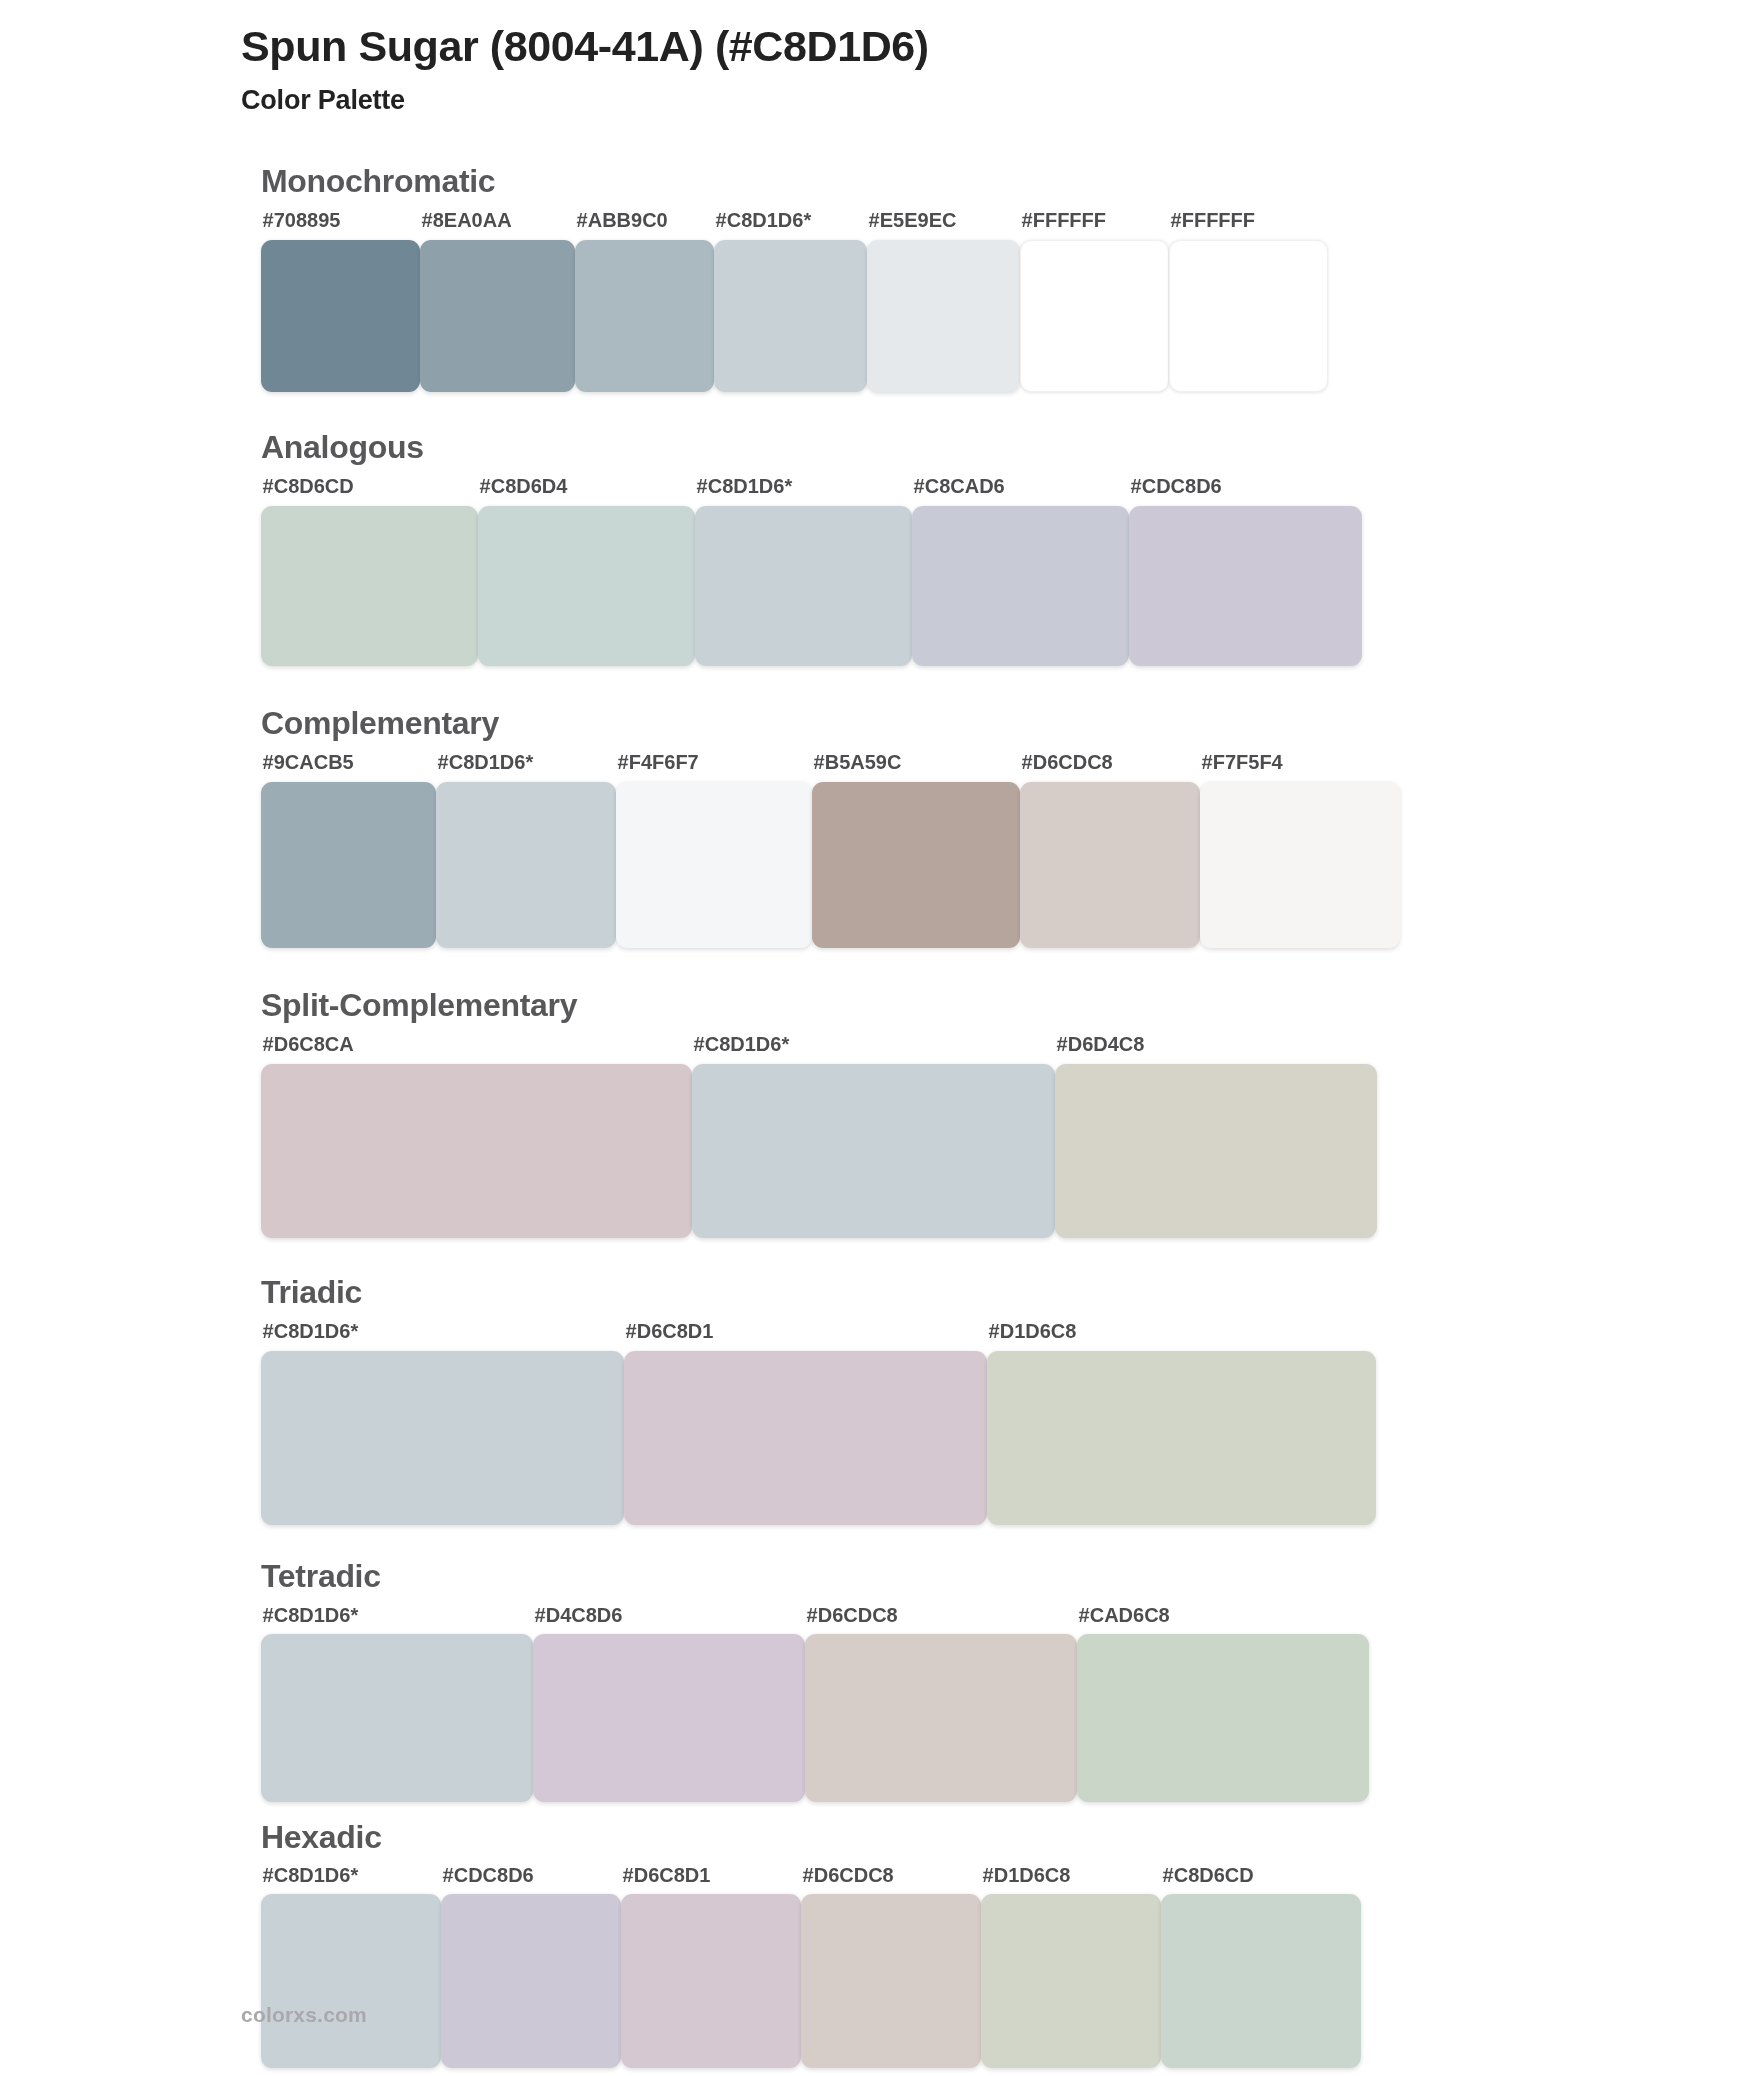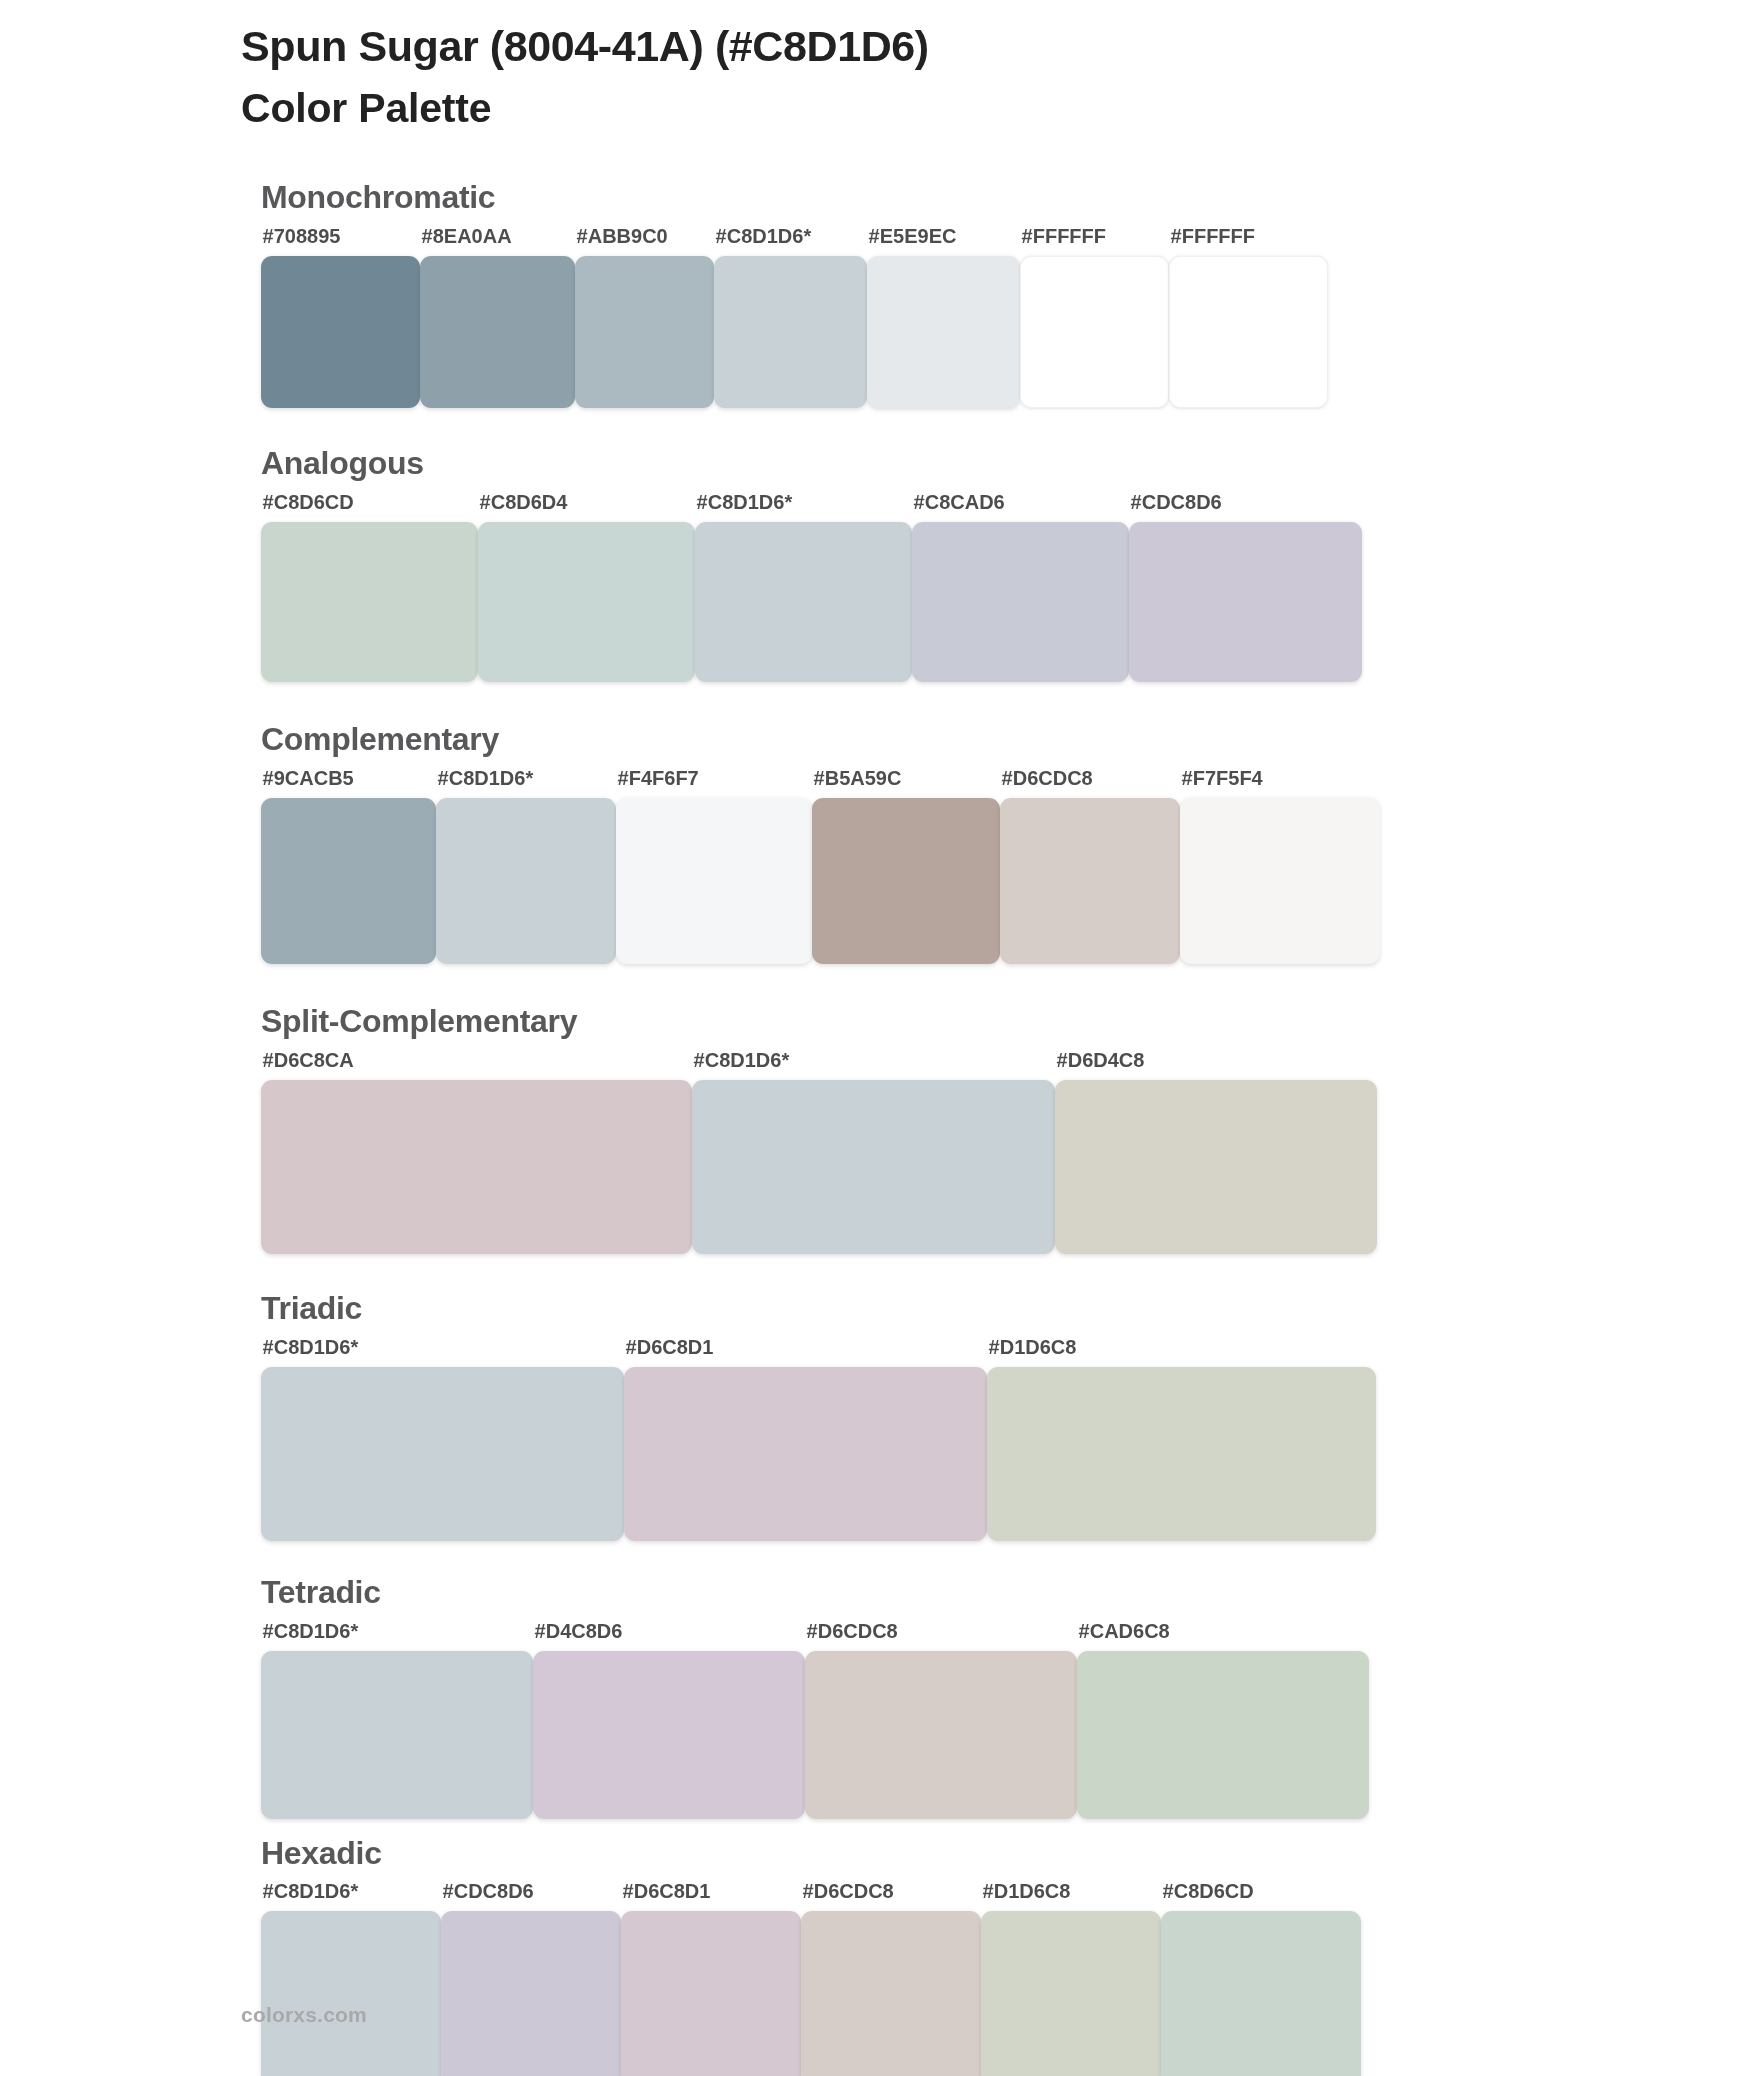--- a/index.html
+++ b/index.html
@@ -31,21 +31,21 @@
   .page-title {
     font-size: 43px;
     font-weight: bold;
     color: #222222;
     letter-spacing: -0.4px;
     margin: 0;
     line-height: 1.15;
     white-space: nowrap;
   }
   .page-subtitle {
-    font-size: 41px;
+    font-size: 27px;
     font-weight: bold;
     color: #222222;
     letter-spacing: -0.2px;
     margin: 12.8px 0 0 0;
     line-height: 1.15;
   }
 
   
   .sections {
     margin-top: 48px;
@@ -209,21 +209,21 @@
             <div class="swatch-chip" style="background: rgb(156, 172, 181);"></div>
           </div>
           <div class="swatch-cell" style="width: 180px;">
             <div class="swatch-label">#C8D1D6*</div>
             <div class="swatch-chip" style="background: rgb(200, 209, 214);"></div>
           </div>
           <div class="swatch-cell" style="width: 196px;">
             <div class="swatch-label">#F4F6F7</div>
             <div class="swatch-chip" style="background: rgb(244, 246, 247);"></div>
           </div>
-          <div class="swatch-cell" style="width: 188px;">
+          <div class="swatch-cell" style="width: 208px;">
             <div class="swatch-label">#B5A59C</div>
             <div class="swatch-chip" style="background: rgb(181, 165, 156);"></div>
           </div>
           <div class="swatch-cell" style="width: 180px;">
             <div class="swatch-label">#D6CDC8</div>
             <div class="swatch-chip" style="background: rgb(214, 205, 200);"></div>
           </div>
           <div class="swatch-cell" style="width: 200px;">
             <div class="swatch-label">#F7F5F4</div>
             <div class="swatch-chip" style="background: rgb(247, 245, 244);"></div>

